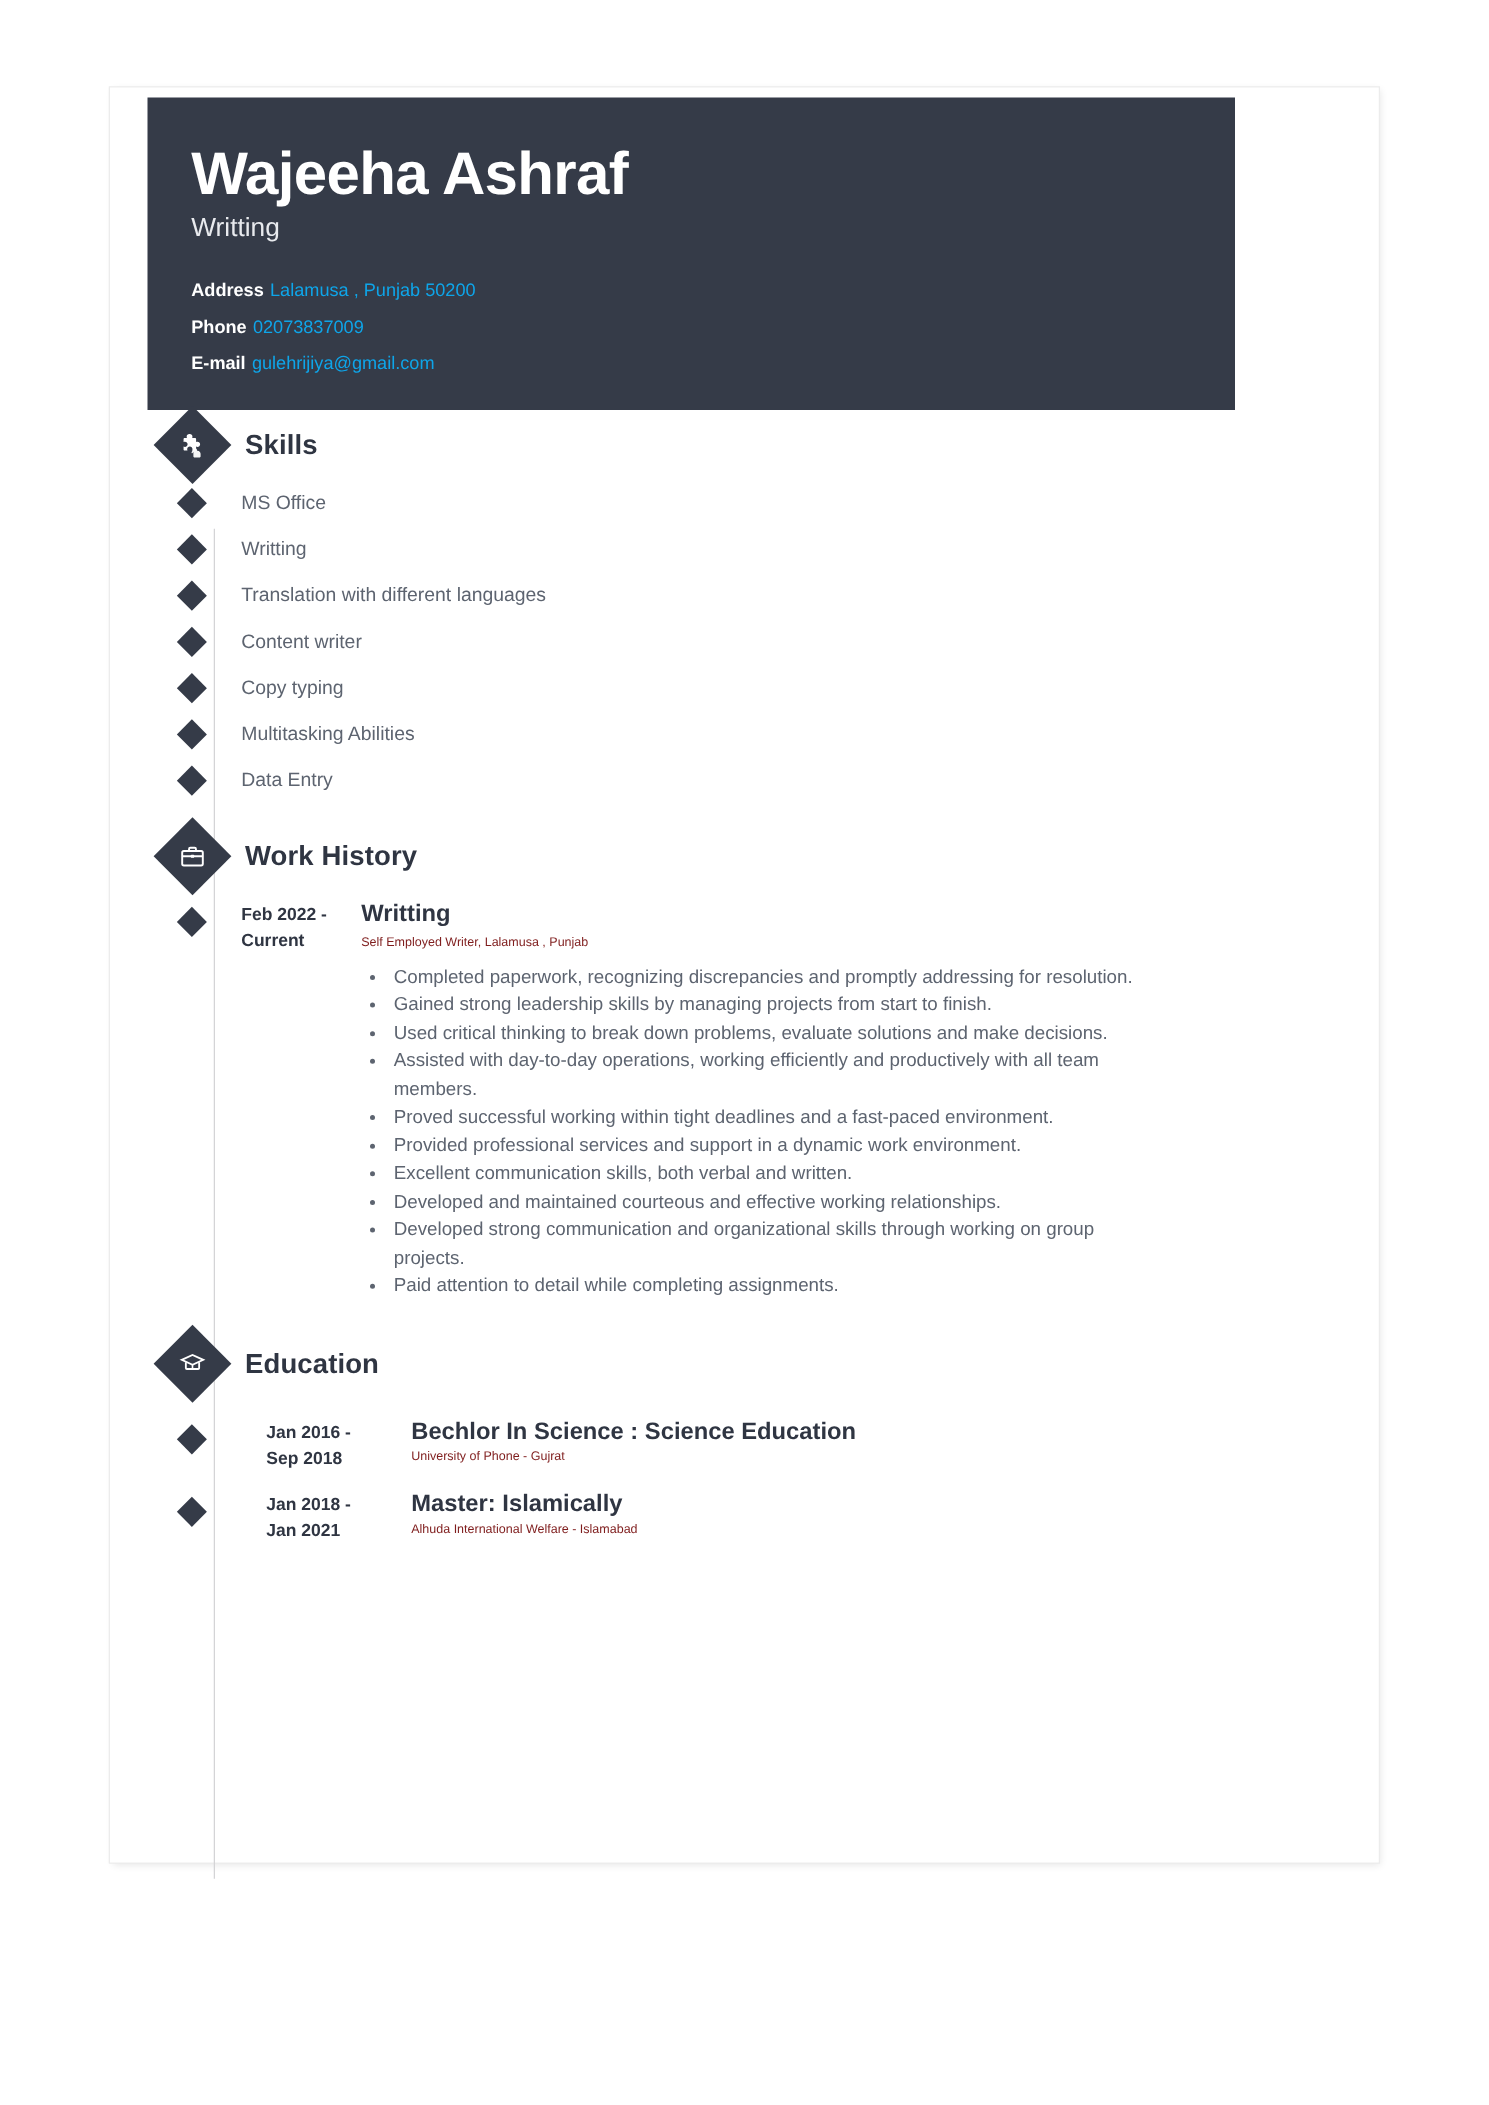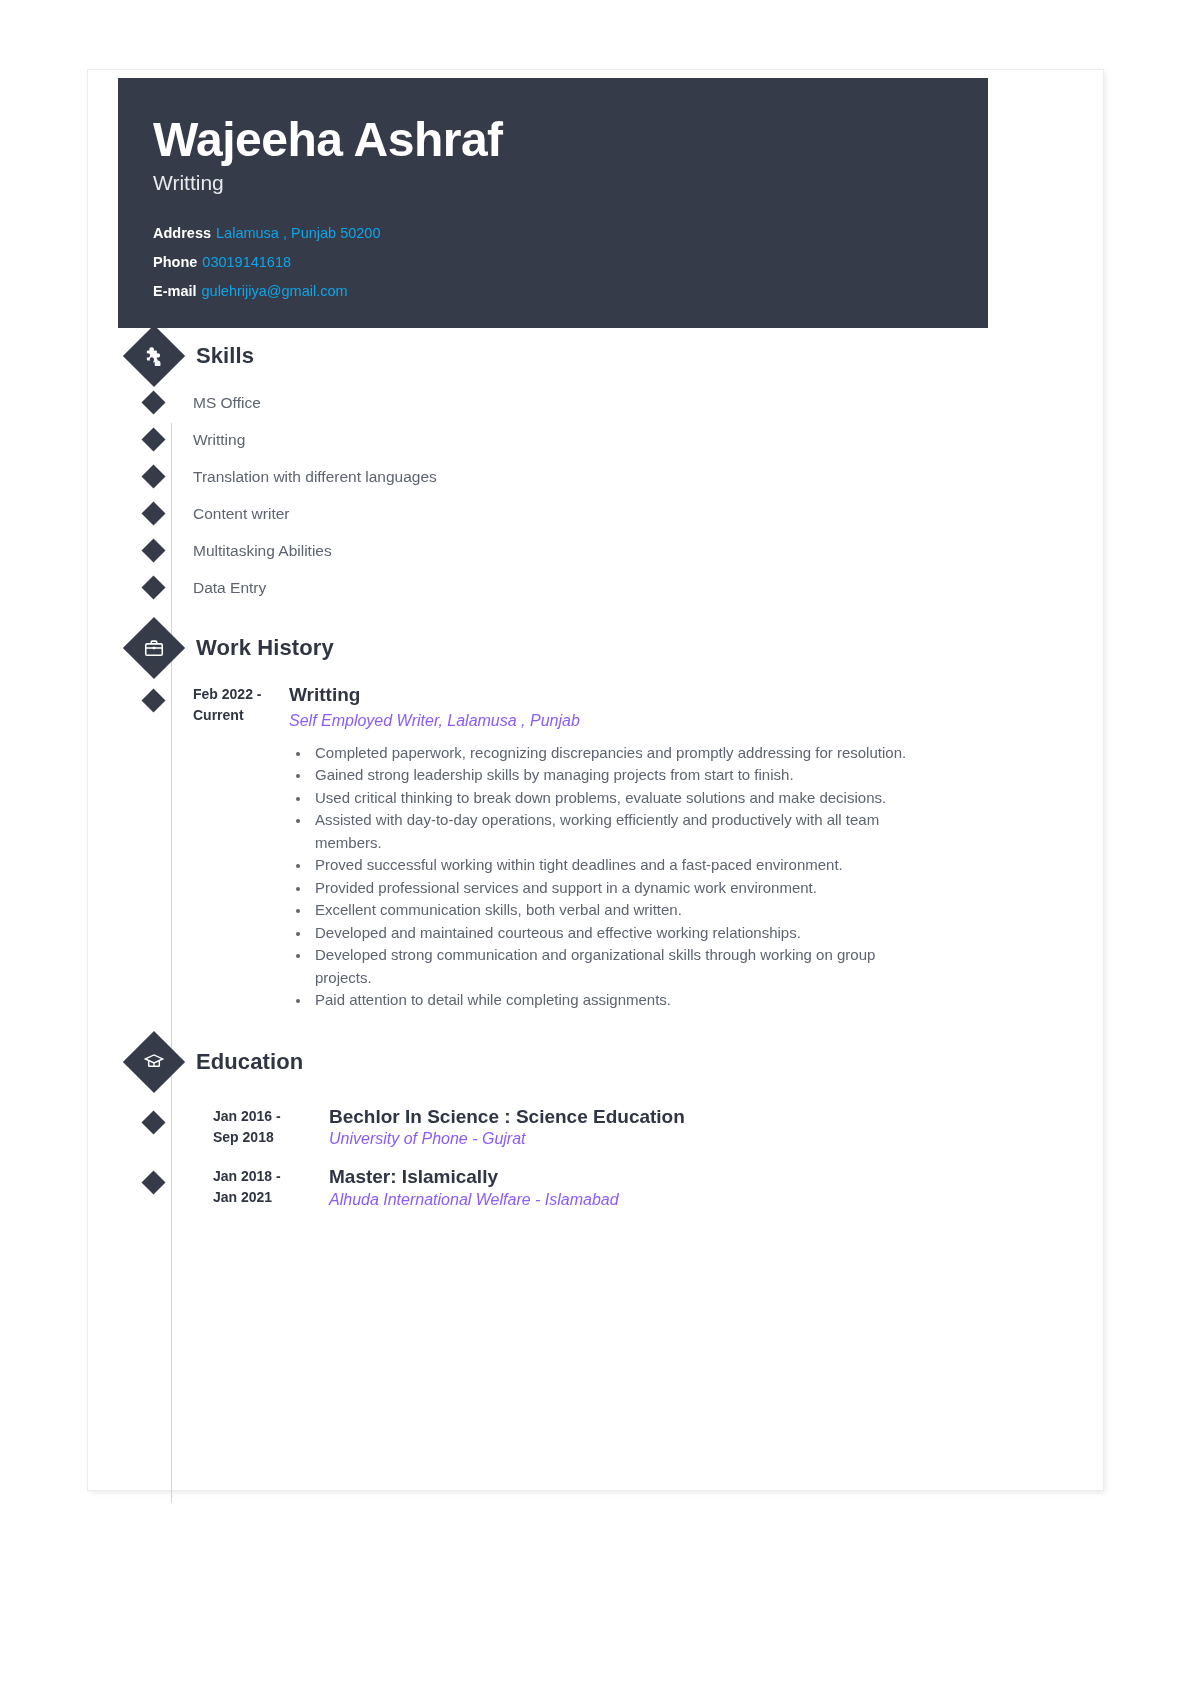--- a/index.html
+++ b/index.html
@@ -181,23 +181,22 @@
     color: #2f3542;
     line-height: 1.15;
   }
   .entry-title-edu {
     font-size: 19px;
     font-weight: 700;
     color: #2f3542;
     line-height: 1.15;
   }
   .entry-sub {
-    font-size: 16px;
-    font-style: italic;
-    color: #8b5cf6;
+    font-size: 10px;
+    color: #7f1d1d;
     margin-top: 5px;
     line-height: 1.3;
   }
   .bullet-list {
     margin: 10px 0 0 0;
     padding-left: 22px;
     list-style: disc;
   }
   .bullet-list li {
     font-size: 15px;
@@ -221,21 +220,21 @@
   <div class="header-band">
     <div class="header-pad">
       <div class="full-name">Wajeeha Ashraf</div>
       <div class="job-title">Writting</div>
 
       <div class="contact-list">
         <div class="contact-row">
           <span class="contact-label">Address</span><span class="contact-value">Lalamusa , Punjab 50200</span>
         </div>
         <div class="contact-row">
-          <span class="contact-label">Phone</span><span class="contact-value">03019141618</span>
+          <span class="contact-label">Phone</span><span class="contact-value">02073837009</span>
         </div>
         <div class="contact-row">
           <span class="contact-label">E-mail</span><span class="contact-value">gulehrijiya@gmail.com</span>
         </div>
       </div>
     </div>
   </div>
 
   <div class="body-area">
     <div class="timeline-rail"></div>
@@ -261,20 +260,24 @@
         <div class="diamond-small"></div>
         <div class="skill-label">Writting</div>
       </div>
       <div class="skill-row">
         <div class="diamond-small"></div>
         <div class="skill-label">Translation with different languages</div>
       </div>
       <div class="skill-row">
         <div class="diamond-small"></div>
         <div class="skill-label">Content writer</div>
+      </div>
+      <div class="skill-row">
+        <div class="diamond-small"></div>
+        <div class="skill-label">Copy typing</div>
       </div>
       <div class="skill-row">
         <div class="diamond-small"></div>
         <div class="skill-label">Multitasking Abilities</div>
       </div>
       <div class="skill-row">
         <div class="diamond-small"></div>
         <div class="skill-label">Data Entry</div>
       </div>
     </div>

